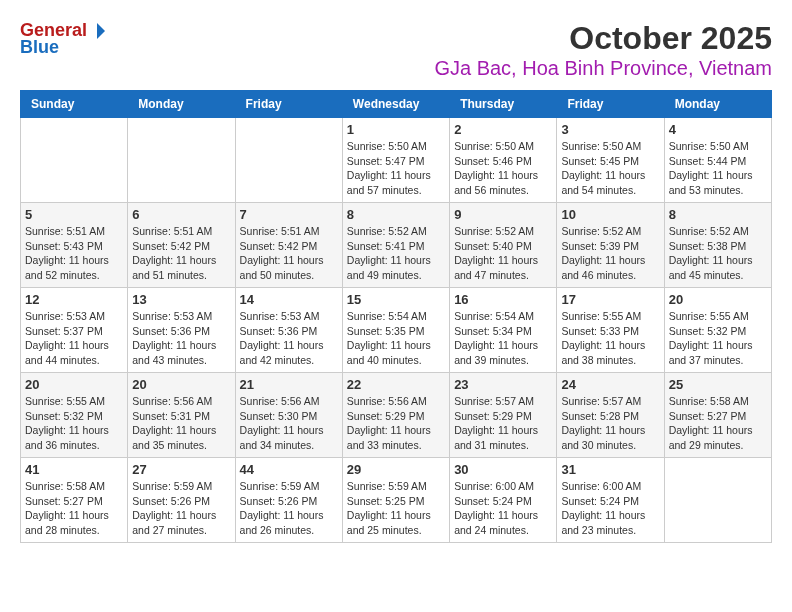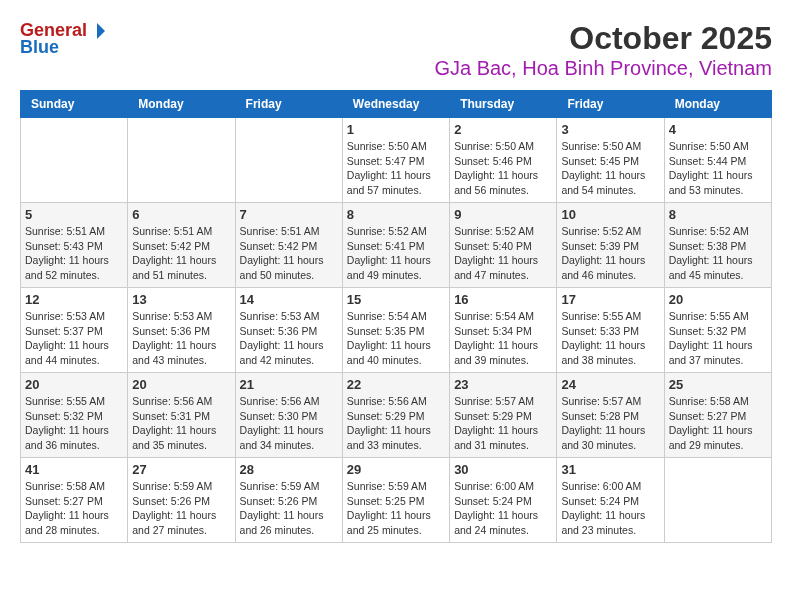--- a/index.html
+++ b/index.html
@@ -300,21 +300,21 @@
 and 28 minutes.</div>
         </td>
         <td>
           <span class="day-number">27</span>
           <div class="day-info" style="white-space: pre-line;">Sunrise: 5:59 AM
 Sunset: 5:26 PM
 Daylight: 11 hours
 and 27 minutes.</div>
         </td>
         <td>
-          <span class="day-number">28</span>
+          <span class="day-number">44</span>
           <div class="day-info" style="white-space: pre-line;">Sunrise: 5:59 AM
 Sunset: 5:26 PM
 Daylight: 11 hours
 and 26 minutes.</div>
         </td>
         <td>
           <span class="day-number">29</span>
           <div class="day-info" style="white-space: pre-line;">Sunrise: 5:59 AM
 Sunset: 5:25 PM
 Daylight: 11 hours

